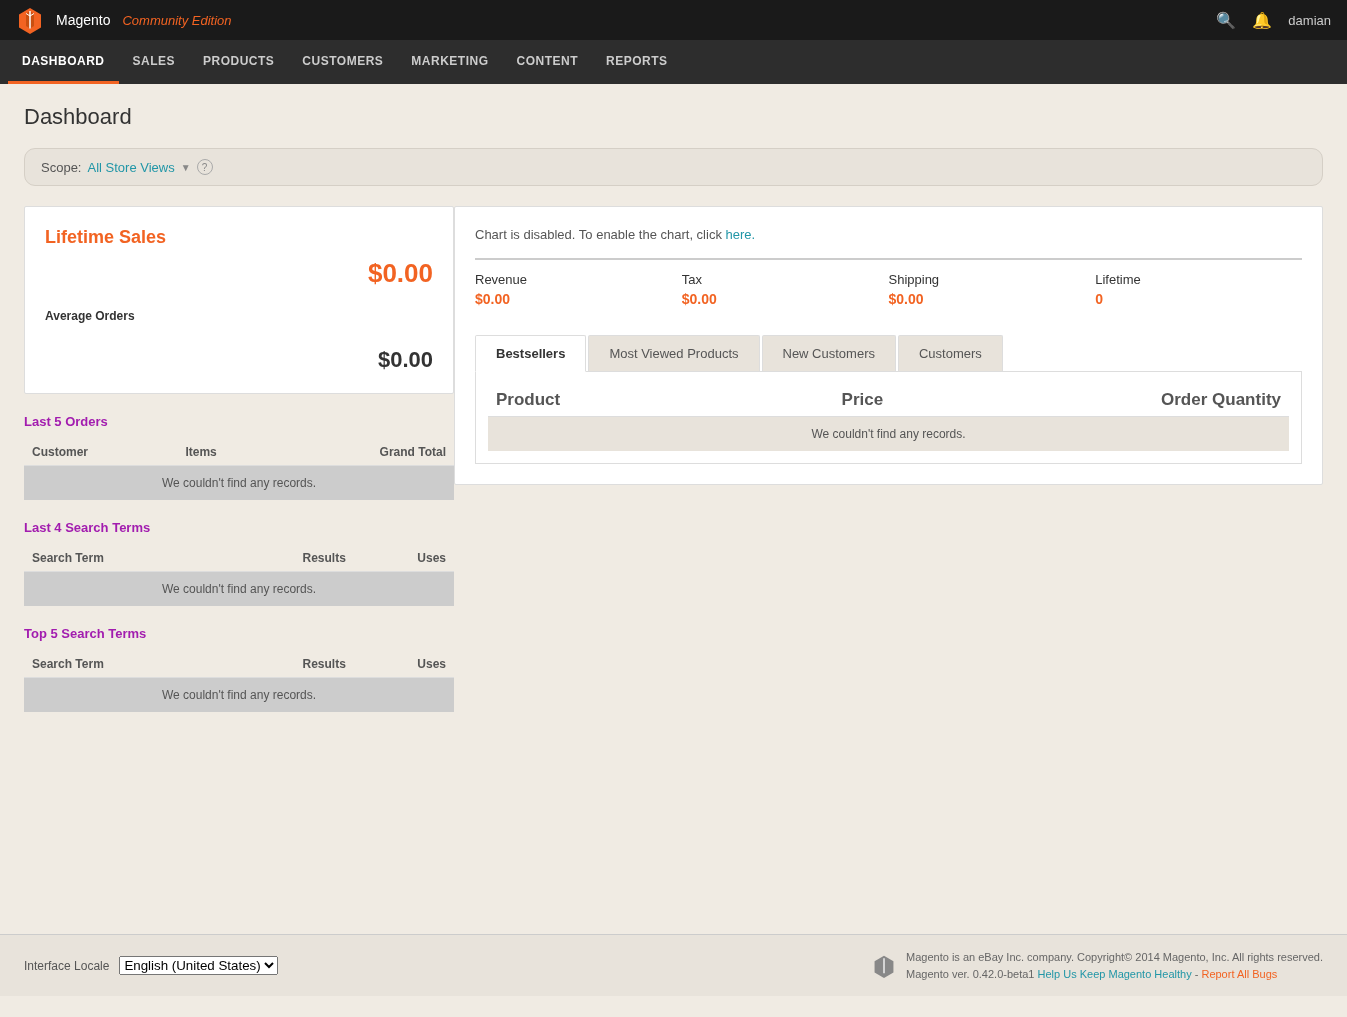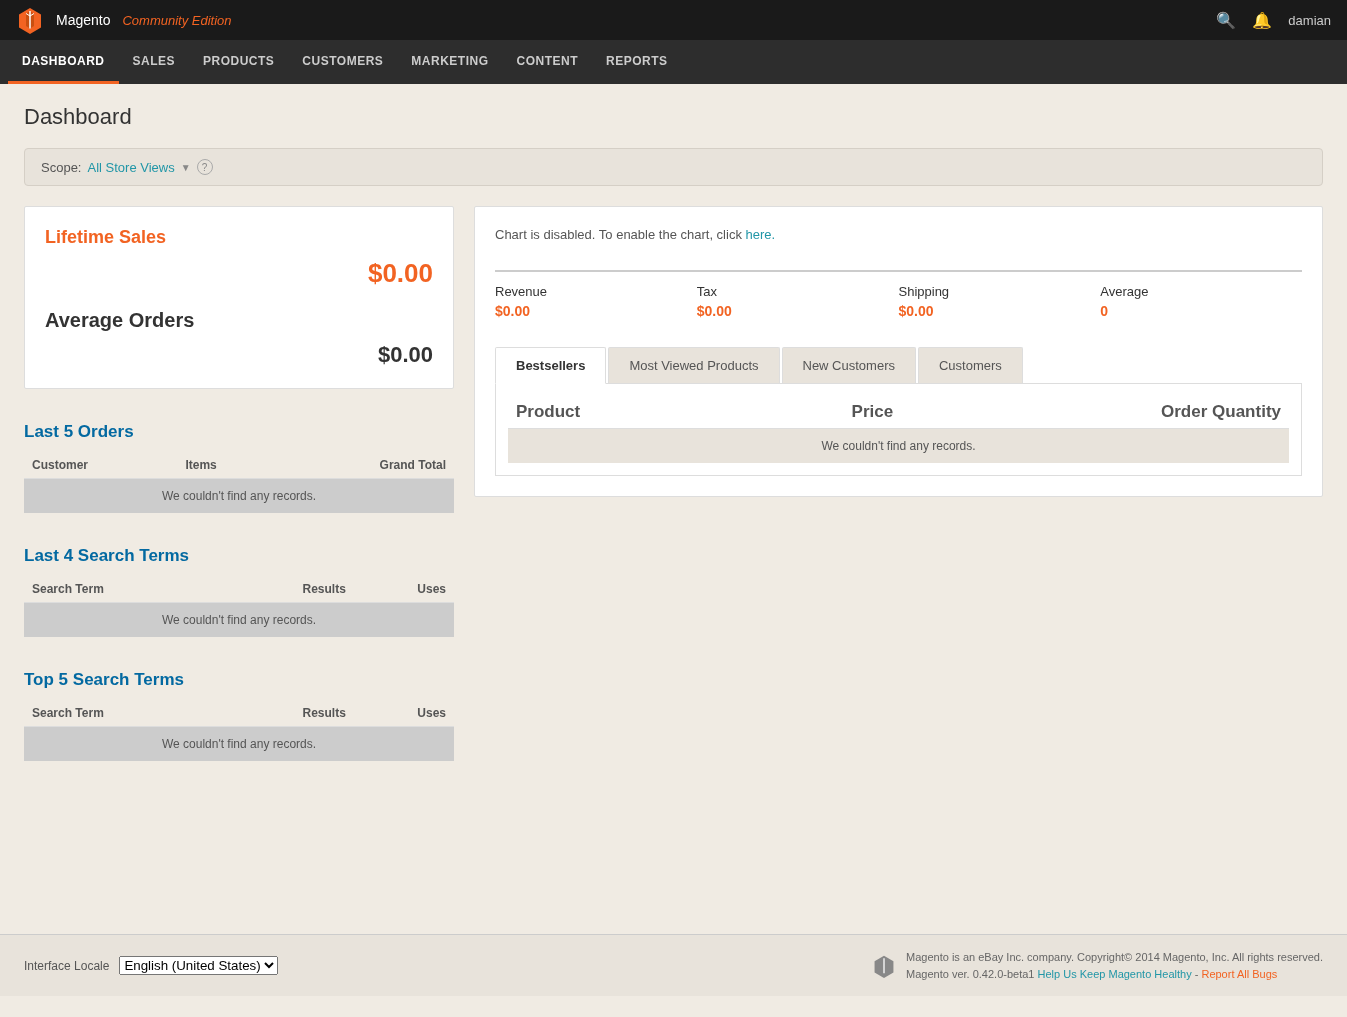--- a/index.html
+++ b/index.html
@@ -52,77 +52,77 @@
     .main-nav-right a { padding: 0 14px; }
 
     
     .page-wrapper { padding: 20px 24px; background: #f0ebe3; min-height: 850px; }
     .page-title { font-size: 22px; font-weight: 300; color: #333; margin-bottom: 18px; }
 
     
     .scope-bar {
       background: #e8e3db;
       border: 1px solid #d5cfc6;
-      border-radius: 4px;
+      border-radius: 11px;
       padding: 10px 16px;
       display: flex;
       align-items: center;
       gap: 6px;
       margin-bottom: 20px;
       font-size: 13px;
       color: #555;
     }
     .scope-bar .scope-link { color: #2196a7; text-decoration: none; cursor: pointer; }
     .scope-bar .dropdown-arrow { font-size: 10px; color: #888; }
     .scope-bar .help-icon {
       width: 16px; height: 16px; border-radius: 50%; border: 1px solid #aaa;
       display: inline-flex; align-items: center; justify-content: center;
       font-size: 10px; color: #888; cursor: pointer;
     }
 
     
-    .content-grid { display: flex; gap: 20px; }
+    .content-grid { display: flex; }
     .left-panel { width: 430px; flex-shrink: 0; }
     .right-panel { flex: 1; }
 
     
     .card {
       background: #fff;
       border: 1px solid #ddd;
       border-radius: 2px;
       padding: 20px;
       margin-bottom: 20px;
     }
 
     
     .lifetime-sales-label { color: #f26322; font-size: 18px; font-weight: 600; margin-bottom: 10px; }
     .big-amount { font-size: 26px; font-weight: 700; color: #f26322; text-align: right; margin-bottom: 20px; }
-    .avg-orders-label { font-size: 20px; font-weight: 700; color: #333; margin-bottom: 10px; }
+    .avg-orders-label { font-size: 12px; font-weight: 700; color: #333; margin-bottom: 24px; }
     .avg-amount { font-size: 22px; font-weight: 600; color: #333; text-align: right; }
 
     
-    .section-title { font-size: 17px; font-weight: 700; color: #0369a1; margin-bottom: 10px; margin-top: 33px; }
+    .section-title { font-size: 13px; font-weight: 700; color: #a21caf; margin-bottom: 10px; margin-top: 20px; }
     .data-table { width: 100%; border-collapse: collapse; }
     .data-table th {
       font-size: 12px; font-weight: 700; color: #555;
       text-align: left; padding: 6px 8px;
       border-bottom: 1px solid #ddd;
     }
     .data-table th.right { text-align: right; }
     .data-table td { padding: 6px 8px; font-size: 12px; }
     .empty-row td {
       background: #ccc;
       color: #555;
       text-align: center;
       padding: 10px;
       font-size: 12px;
     }
 
     
-    .chart-disabled-notice { font-size: 13px; color: #555; margin-bottom: 28px; }
+    .chart-disabled-notice { font-size: 13px; color: #555; margin-bottom: 16px; }
     .chart-disabled-notice a { color: #2196a7; text-decoration: none; }
 
     .metrics-row {
       display: flex;
       gap: 0;
       margin-bottom: 20px;
       border-top: 1px solid #ddd;
     }
     .metric-item {
       flex: 1;
@@ -312,21 +312,21 @@
           </div>
           <div class="metric-item">
             <div class="metric-label">Tax</div>
             <div class="metric-value">$0.00</div>
           </div>
           <div class="metric-item">
             <div class="metric-label">Shipping</div>
             <div class="metric-value">$0.00</div>
           </div>
           <div class="metric-item">
-            <div class="metric-label">Average</div>
+            <div class="metric-label">Lifetime</div>
             <div class="metric-value qty">0</div>
           </div>
         </div>
 
         <div class="tabs">
           <div class="tab-btn active">Bestsellers</div>
           <div class="tab-btn">Most Viewed Products</div>
           <div class="tab-btn">New Customers</div>
           <div class="tab-btn">Customers</div>
         </div>

